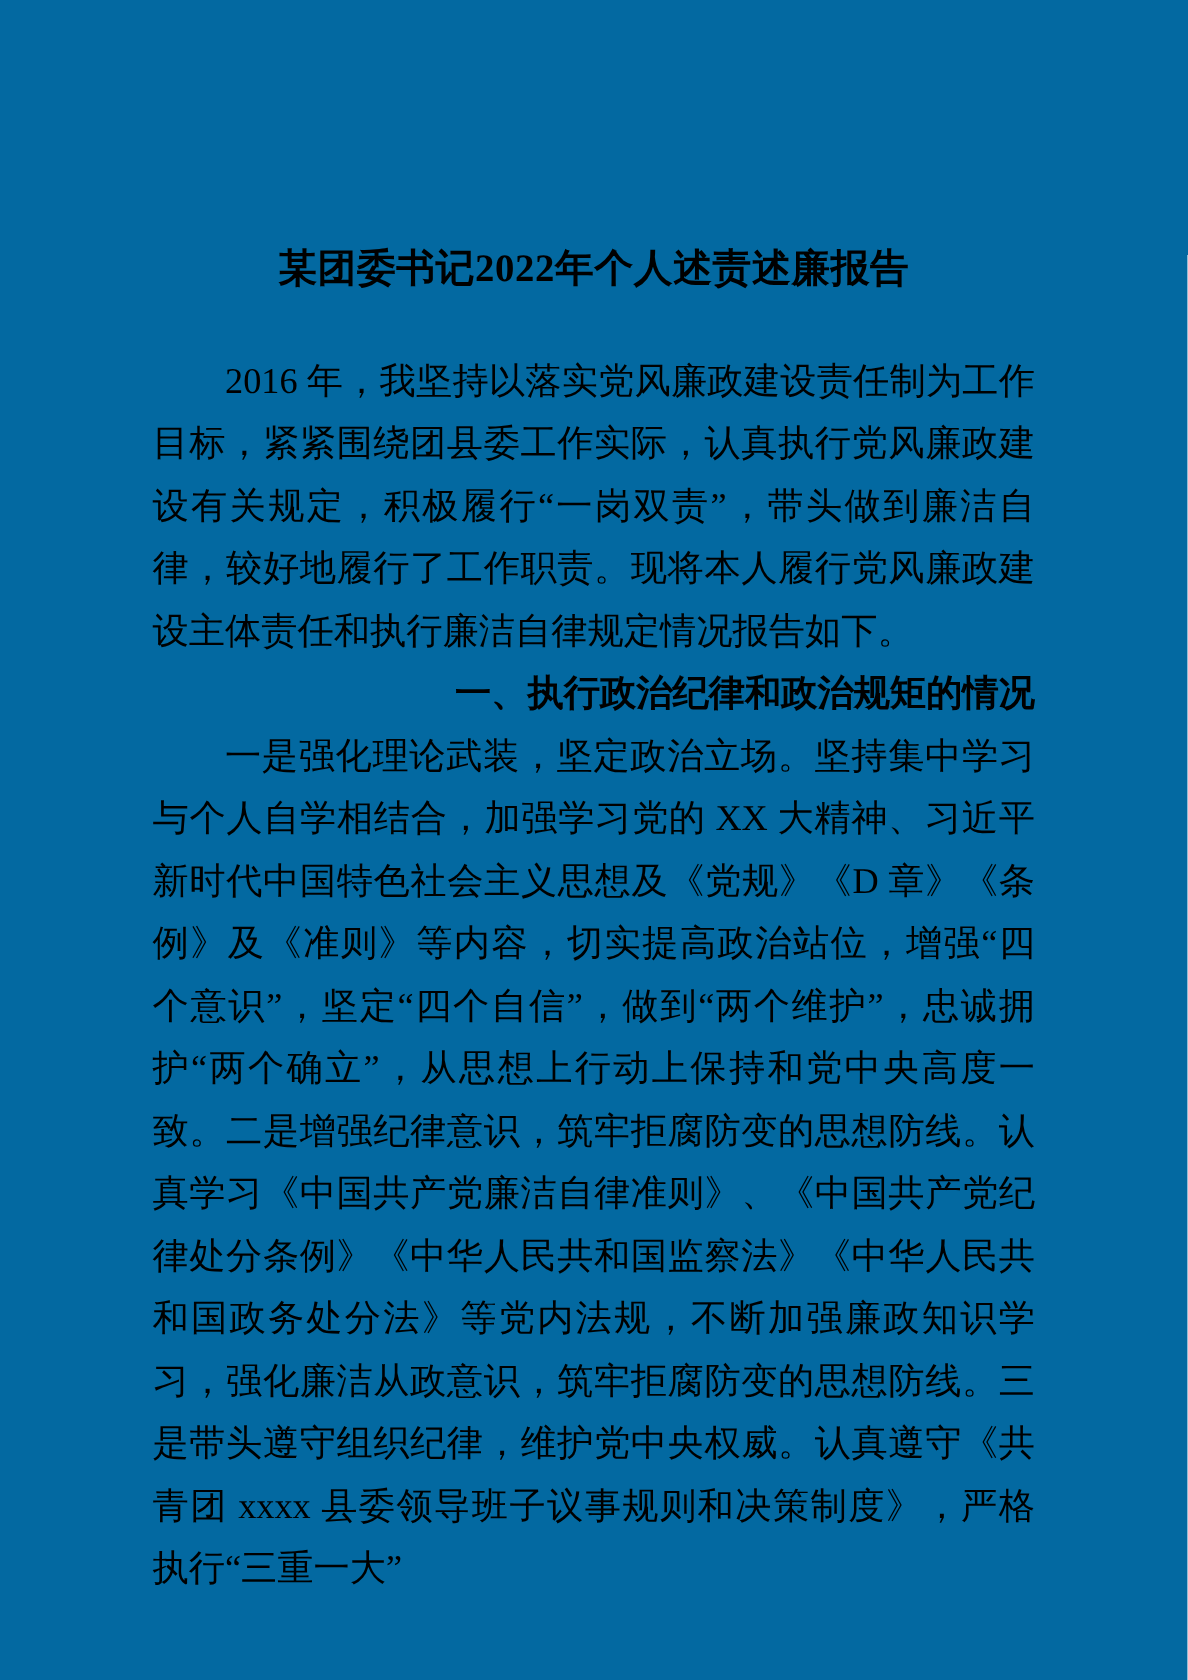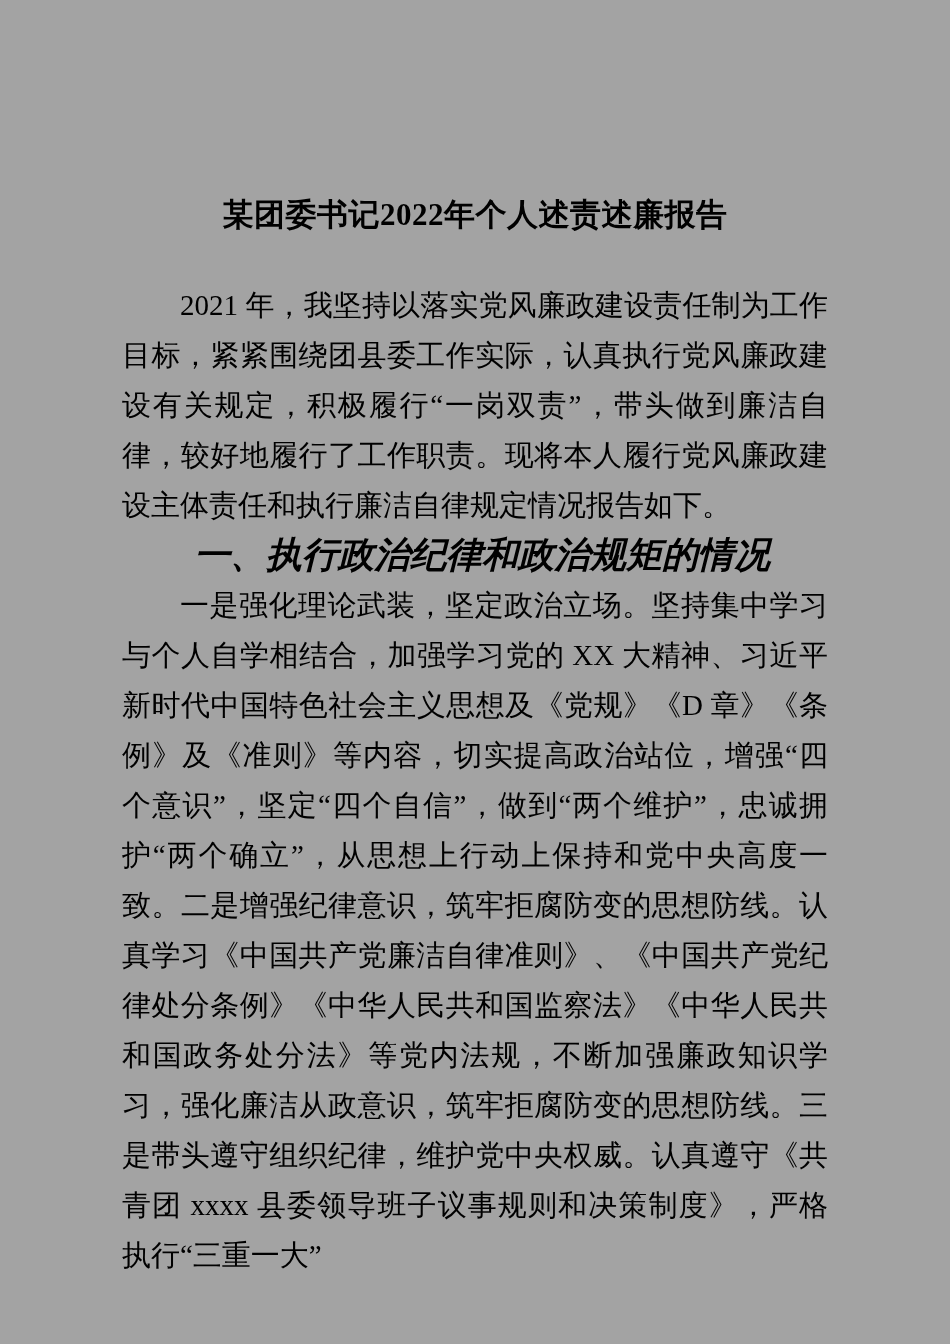--- a/index.html
+++ b/index.html
@@ -2,21 +2,21 @@
 <html><head>
 <meta charset="utf-8">
 <style>
   * { margin: 0; padding: 0; box-sizing: border-box; }
   html, body { background: #ffffff; }
   .page {
     position: relative;
     width: 950px;
     height: 1344px;
     margin: 0 auto;
-    background: #a3a3a3;
+    background: #0369a1;
     padding: 190px 122px 0 122px;
     overflow: hidden;
     font-family: "Liberation Serif", "DejaVu Serif", serif;
     color: #000000;
   }
   .doc-title {
     font-size: 31px;
     font-weight: 700;
     text-align: center;
     line-height: 50px;
@@ -25,37 +25,36 @@
   }
   .doc-para {
     font-size: 29px;
     font-weight: 400;
     line-height: 50px;
     text-align: justify;
     text-indent: 2em;
     word-break: break-all;
   }
   .doc-heading {
-    font-size: 36px;
+    font-size: 29px;
     font-weight: 700;
     line-height: 50px;
     text-indent: 2em;
-    text-align: left;
-    font-style: italic;
+    text-align: right;
   }
   .doc-para b { font-weight: 400; }
 </style>
 </head>
 <body>
 
 <div class="page">
 
   <h1 class="doc-title">某团委书记2022年个人述责述廉报告</h1>
 
-  <p class="doc-para">2021 年，我坚持以落实党风廉政建设责任制为工作目标，紧紧围绕团县委工作实际，认真执行党风廉政建设有关规定，积极履行“一岗双责”，带头做到廉洁自律，较好地履行了工作职责。现将本人履行党风廉政建设主体责任和执行廉洁自律规定情况报告如下。</p>
+  <p class="doc-para">2016 年，我坚持以落实党风廉政建设责任制为工作目标，紧紧围绕团县委工作实际，认真执行党风廉政建设有关规定，积极履行“一岗双责”，带头做到廉洁自律，较好地履行了工作职责。现将本人履行党风廉政建设主体责任和执行廉洁自律规定情况报告如下。</p>
 
   <h2 class="doc-heading">一、执行政治纪律和政治规矩的情况</h2>
 
   <p class="doc-para">
     <b>一是</b><span>强化理论武装，坚定政治立场。坚持集中学习与个人自学相结合，加强学习党的 XX 大精神、习近平新时代中国特色社会主义思想及《党规》《D 章》《条例》及《准则》等内容，切实提高政治站位，增强“四个意识”，坚定“四个自信”，做到“两个维护”，忠诚拥护“两个确立”，从思想上行动上保持和党中央高度一致。</span><b>二是</b><span>增强纪律意识，筑牢拒腐防变的思想防线。认真学习《中国共产党廉洁自律准则》、《中国共产党纪律处分条例》《中华人民共和国监察法》《中华人民共和国政务处分法》等党内法规，不断加强廉政知识学习，强化廉洁从政意识，筑牢拒腐防变的思想防线。</span><b>三是</b><span>带头遵守组织纪律，维护党中央权威。认真遵守《共青团 xxxx 县委领导班子议事规则和决策制度》，严格执行“三重一大”</span>
   </p>
 
 </div>
 
 </body></html>

